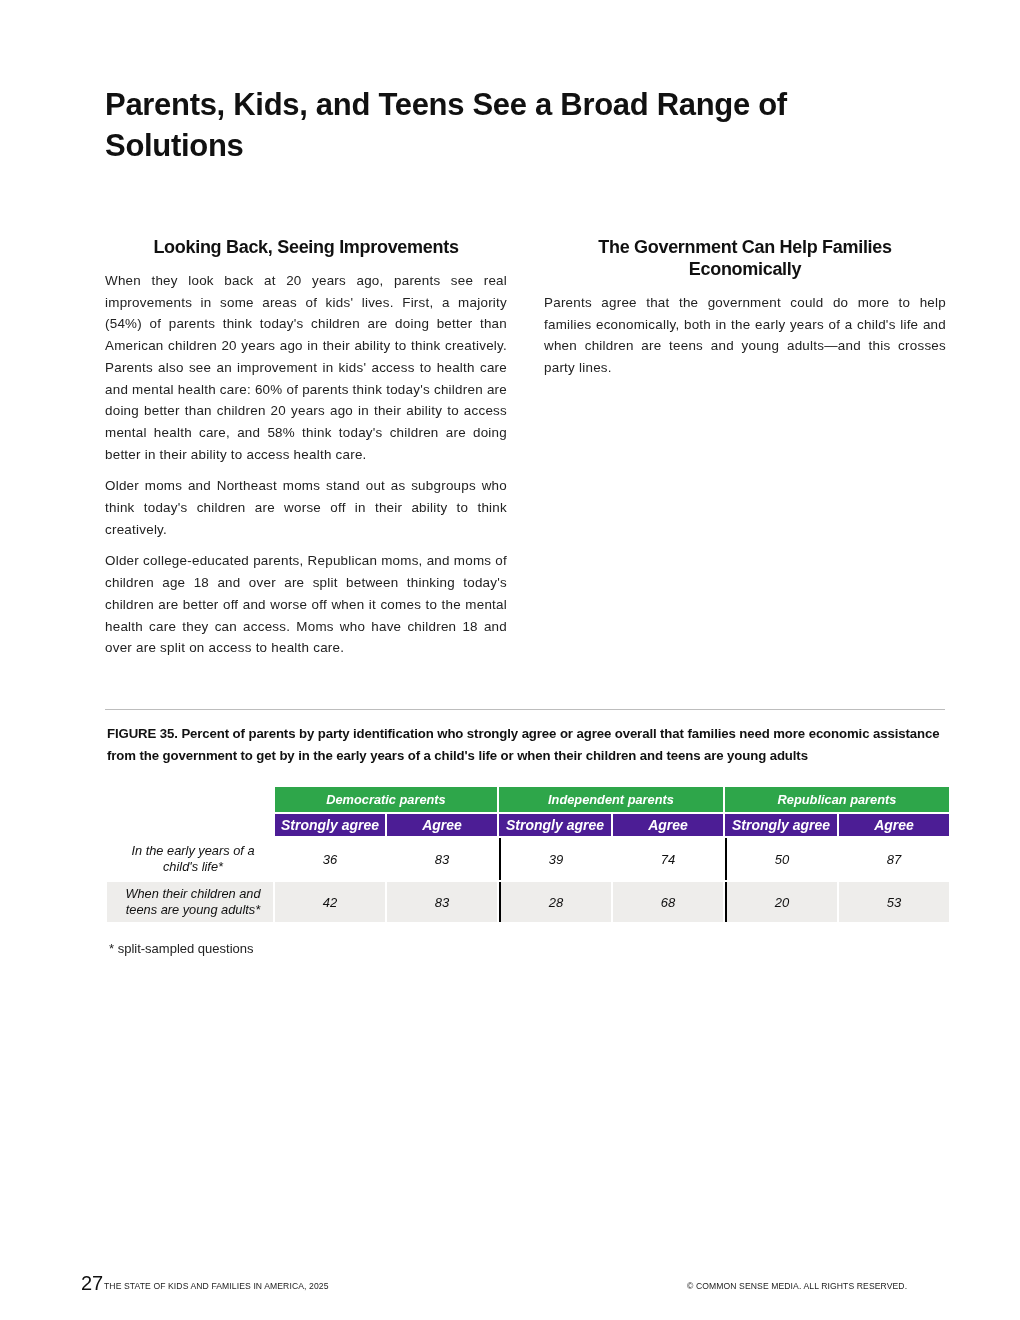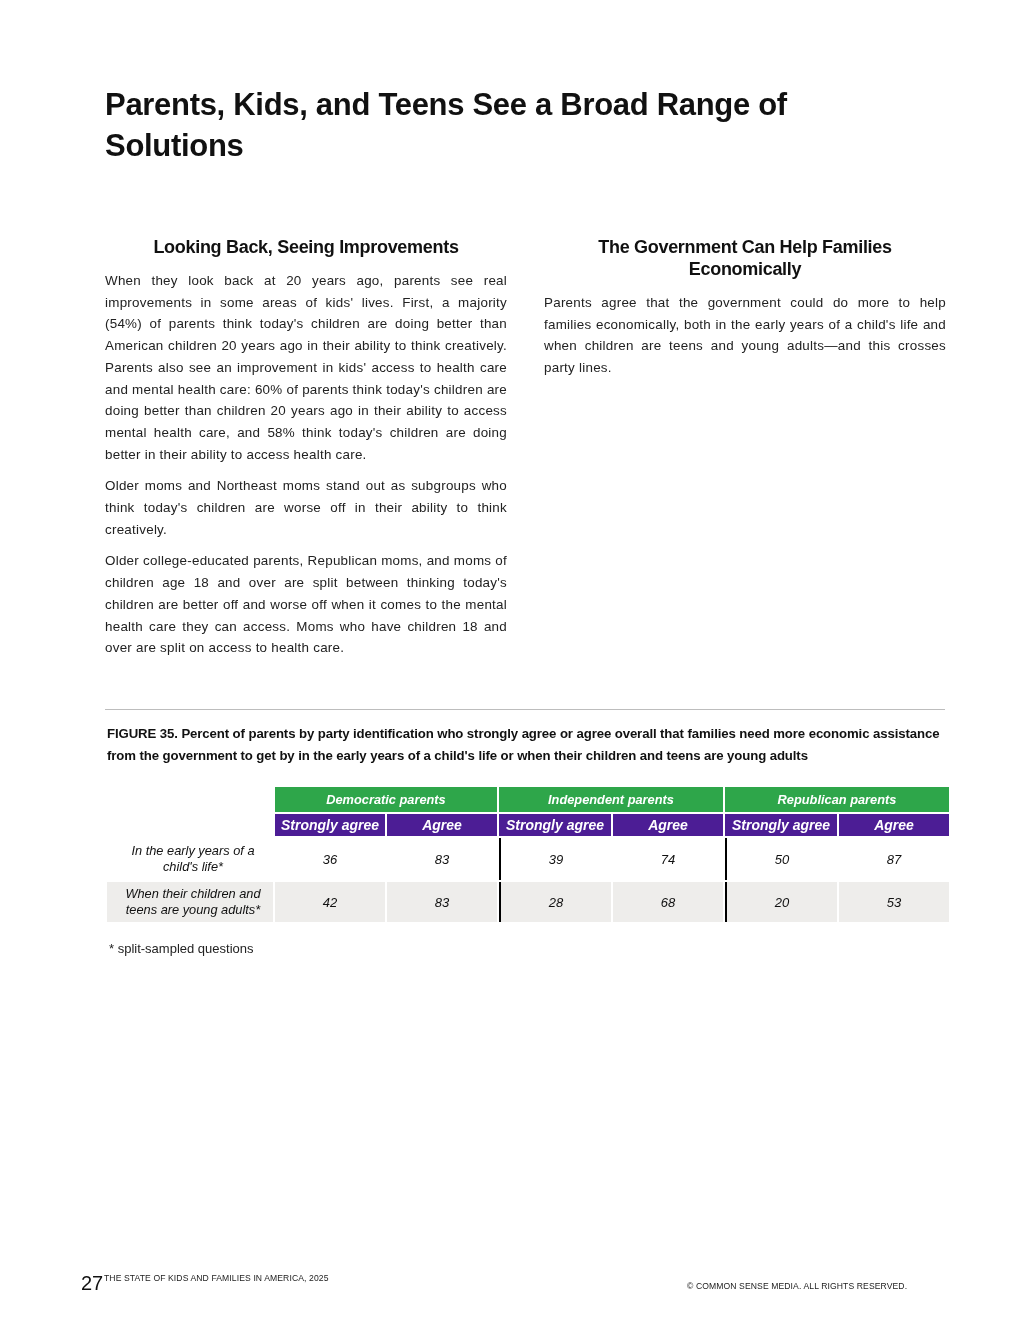--- a/index.html
+++ b/index.html
@@ -36,21 +36,21 @@
   .sub { background: #4c1d95; color: #fff; font-weight: bold; height: 22px; font-size: 14px; }
   .blank { background: transparent; }
   .rowlabel { text-align: left; padding-left: 6px !important; width: 160px; line-height: 16px; color: #111; font-size: 12.8px; }
   .cell { width: 110px; height: 42px; color: #111; }
   .r1 td { background: #ffffff; height: 42px; }
   .r2 td { background: #eeedeb; height: 40px; }
   .sep { border-left: 2px solid #000000; }
   .footnote { position: absolute; left: 109px; top: 941px; font-size: 13px; color: #222; }
   .footer { position: absolute; top: 1272px; left: 73px; width: 850px; height: 24px; }
   .pagenum { position: absolute; left: 0; top: 0; font-size: 20px; color: #111; margin-left: 8px; }
-  .footer-title { position: absolute; left: 31px; top: 1px; font-size: 8.6px; color: #222; letter-spacing: 0.1px; }
+  .footer-title { position: absolute; left: 31px; top: 9px; font-size: 8.6px; color: #222; letter-spacing: 0.1px; }
   .footer-copy { position: absolute; left: 614px; top: 9px; font-size: 8.6px; color: #222; letter-spacing: 0.1px; }
 </style>
 </head>
 <body>
 
 <h1 class="page-title">Parents, Kids, and Teens See a Broad Range of Solutions</h1>
 
 <section class="col col-left">
   <h2>Looking Back, Seeing Improvements</h2>
   <p>When they look back at 20 years ago, parents see real improvements in some areas of kids' lives. First, a majority (54%) of parents think today's children are doing better than American children 20 years ago in their ability to think cre­atively. Parents also see an improvement in kids' access to health care and mental health care: 60% of parents think today's children are doing better than children 20 years ago in their ability to access mental health care, and 58% think today's children are doing better in their ability to access health care.</p>

